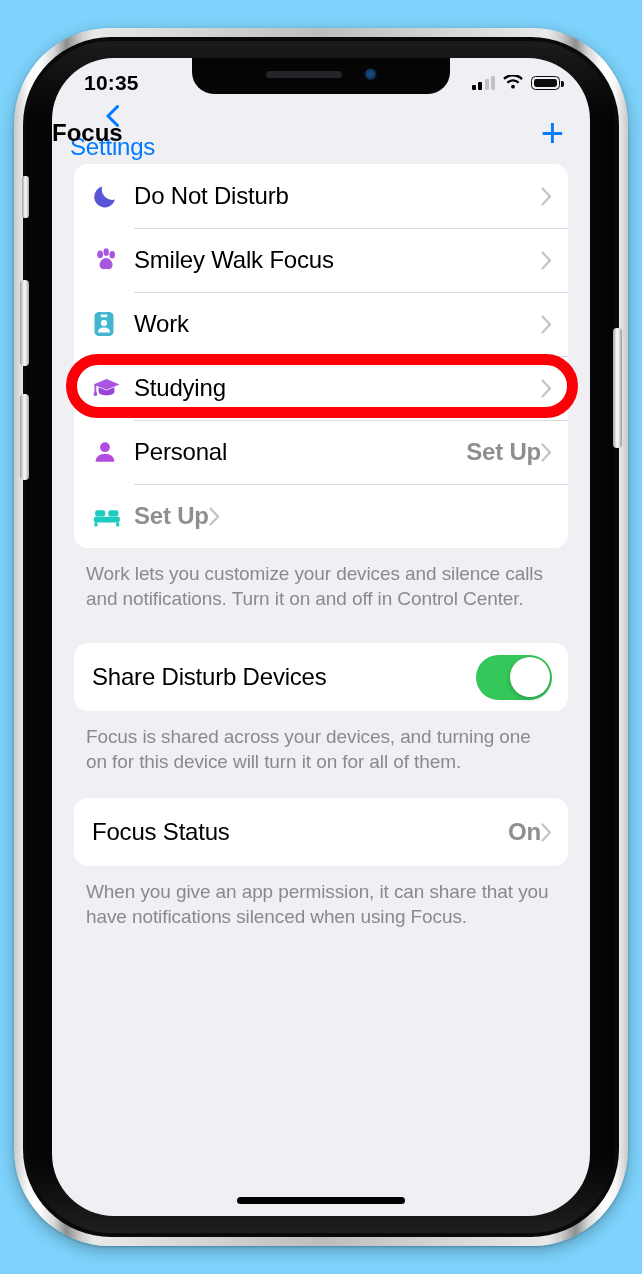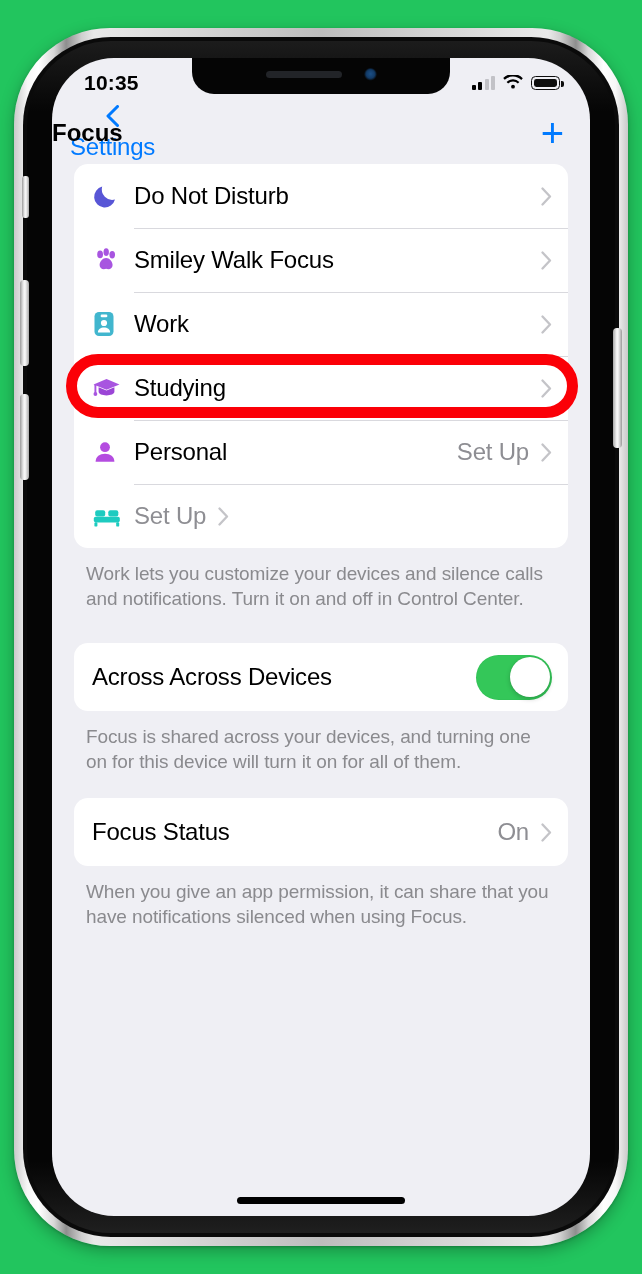--- a/index.html
+++ b/index.html
@@ -4,21 +4,21 @@
 <style>
   * { box-sizing: border-box; margin: 0; padding: 0; }
   html, body {
     width: 642px; height: 1274px;
     background: #ffffff;
     font-family: "Liberation Sans", sans-serif;
     overflow: hidden;
   }
 
   
-  .stage { position: relative; width: 642px; height: 1274px; background: #22c55e; padding-left: 36px; }
+  .stage { position: relative; width: 642px; height: 1274px; background: #7dd3fc; padding-left: 36px; }
 
   .phone {
     position: absolute;
     left: 14px; top: 28px;
     width: 614px; height: 1218px;
     border-radius: 96px;
     background: linear-gradient(90deg,
       #c9c9c9 0%, #f7f7f7 2.2%, #ffffff 4%, #d8d8d8 6.5%,
       #8e8e8e 8.5%, #cfcfcf 11%, #e9e9e9 13%,
       #bdbdbd 50%,
@@ -123,21 +123,21 @@
     height: 64px; padding-left: 18px; padding-right: 16px;
     position: relative; cursor: pointer;
   }
   .row + .row::before {
     content: ""; position: absolute; left: 60px; right: 0; top: 0; height: 1px;
     background: #d9d9de;
   }
   .row-icon { width: 42px; flex: 0 0 42px; display: flex; align-items: center; }
   .row-icon svg { display: block; }
   .row-label { font-size: 24px; color: #000; letter-spacing: -0.2px; flex: 1; }
-  .row-value { font-size: 24px; color: #8e8e93; margin-right: 12px; letter-spacing: -0.2px; }
+  .row-value { font-size: 24px; color: #8e8e93; letter-spacing: -0.2px; font-weight: bold; }
   .row-chev { width: 11px; height: 19px; flex: 0 0 11px; }
 
   .footnote {
     color: #8a8a8e; font-size: 19px; line-height: 25px;
     padding: 13px 12px 0 12px; letter-spacing: -0.1px;
   }
   .gap-lg { height: 32px; }
   .gap-md { height: 24px; }
 
   
@@ -315,21 +315,21 @@
             </svg>
           </div>
         </div>
 
         <div class="footnote">Work lets you customize your devices and silence calls and notifications. Turn it on and off in Control Center.</div>
 
         <div class="gap-lg"></div>
 
         <div class="card">
           <div class="row row-toggle">
-            <span class="row-label">Across Across Devices</span>
+            <span class="row-label">Share Disturb Devices</span>
             <span class="toggle">
               <span class="knob"></span>
             </span>
           </div>
         </div>
 
         <div class="footnote">Focus is shared across your devices, and turning one on for this device will turn it on for all of them.</div>
 
         <div class="gap-md"></div>
 

